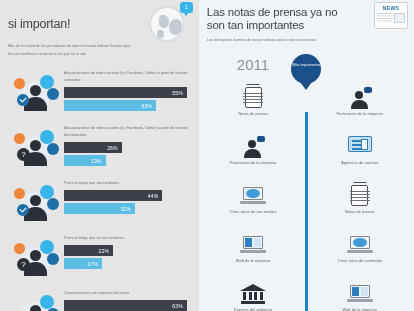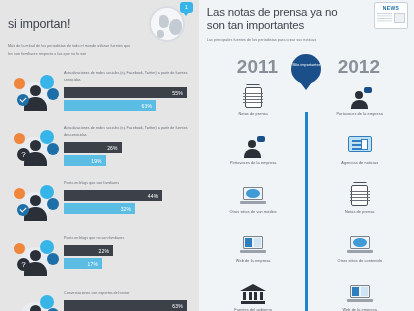--- a/index.html
+++ b/index.html
@@ -81,21 +81,21 @@
   .news-icon { position:absolute; right:6px; top:2px; width:34px; height:27px;
                background:#ffffff; border:1.5px solid #c9d0d8; border-radius:2px; padding:2px; }
   .news-icon .nh { font-size:5px; font-weight:bold; color:#1e6fa8; text-align:center;
                    letter-spacing:0.4px; line-height:6px; }
   .news-icon .nb { display:flex; gap:2px; margin-top:2px; }
   .news-icon .nl { flex:1; height:10px; background:linear-gradient(#c9d0d8 1px,#fff 1px);
                    background-size:100% 2.5px; }
   .news-icon .nr { width:11px; height:10px; border:1px solid #c9d0d8; background:#eef1f4; }
 
   .years { position:relative; margin-top:14px; height:24px; }
-  .year { position:absolute; top:0; font-size:19px; color:#8a9099; font-weight:700; }
+  .year { position:absolute; top:0; font-size:15px; color:#8a9099; font-weight:400; }
   .year.y2011 { left:30px; }
   .year.y2012 { right:26px; }
 
   .pin { position:absolute; left:50%; top:-2px; transform:translateX(-50%);
          width:30px; height:30px; border-radius:50%; background:#1a4f8a; z-index:3; }
   .pin .pt { color:#ffffff; font-size:3.6px; text-align:center; line-height:1.3; padding-top:9px;
              letter-spacing:0.1px; }
   .pin:after { content:""; position:absolute; left:50%; bottom:-6px; transform:translateX(-50%);
                border-left:6px solid transparent; border-right:6px solid transparent;
                border-top:8px solid #1a4f8a; }
@@ -292,21 +292,20 @@
           <span class="nl"></span>
           <span class="nr"></span>
         </div>
     </div>
 
     <div class="r-headline">Las notas de prensa ya no son tan importantes</div>
     <div class="r-sub">Las principales fuentes de los periodistas para crear sus noticias</div>
 
     <div class="years">
       <div class="year y2011">2011</div>
-      <div class="year y2012">2012</div>
       <div class="pin">
         <div class="pt">Más importantes</div>
       </div>
     </div>
 
     <div class="grid">
       <div class="spine"></div>
 
       <div class="grow">
         <div class="cell">

